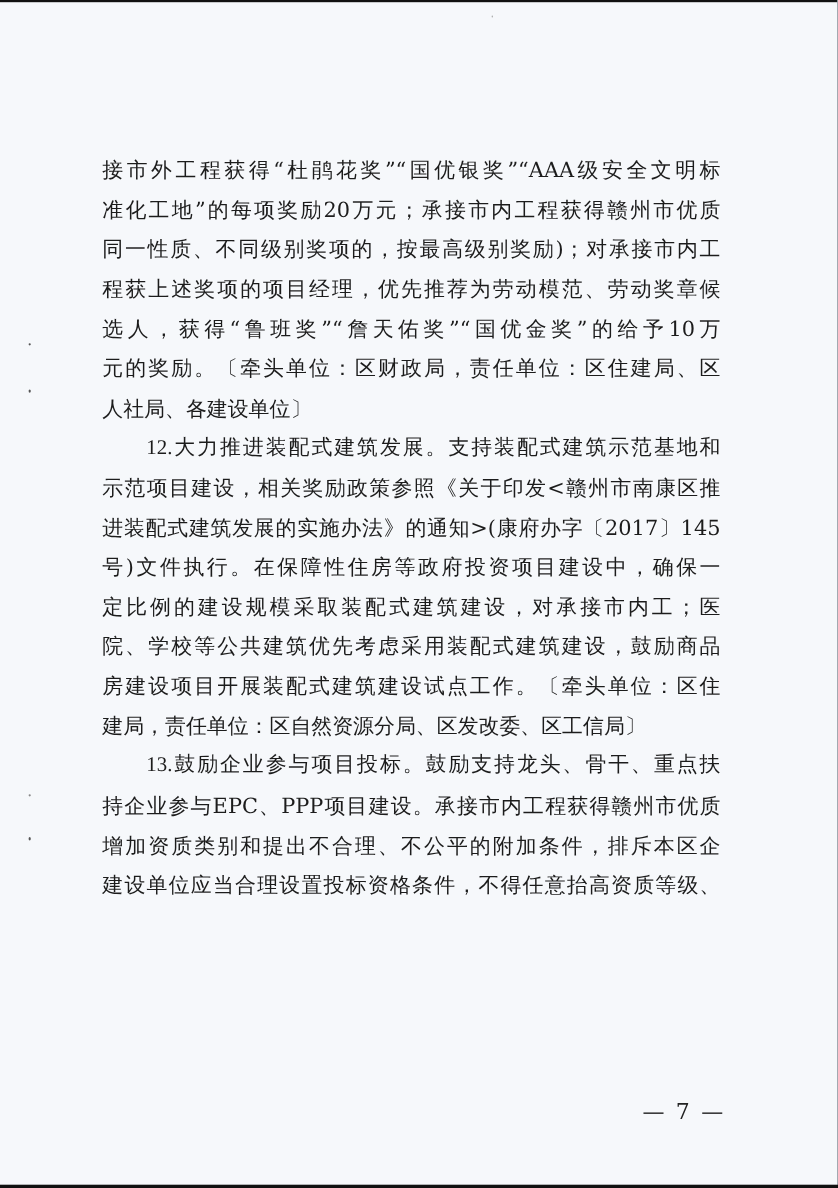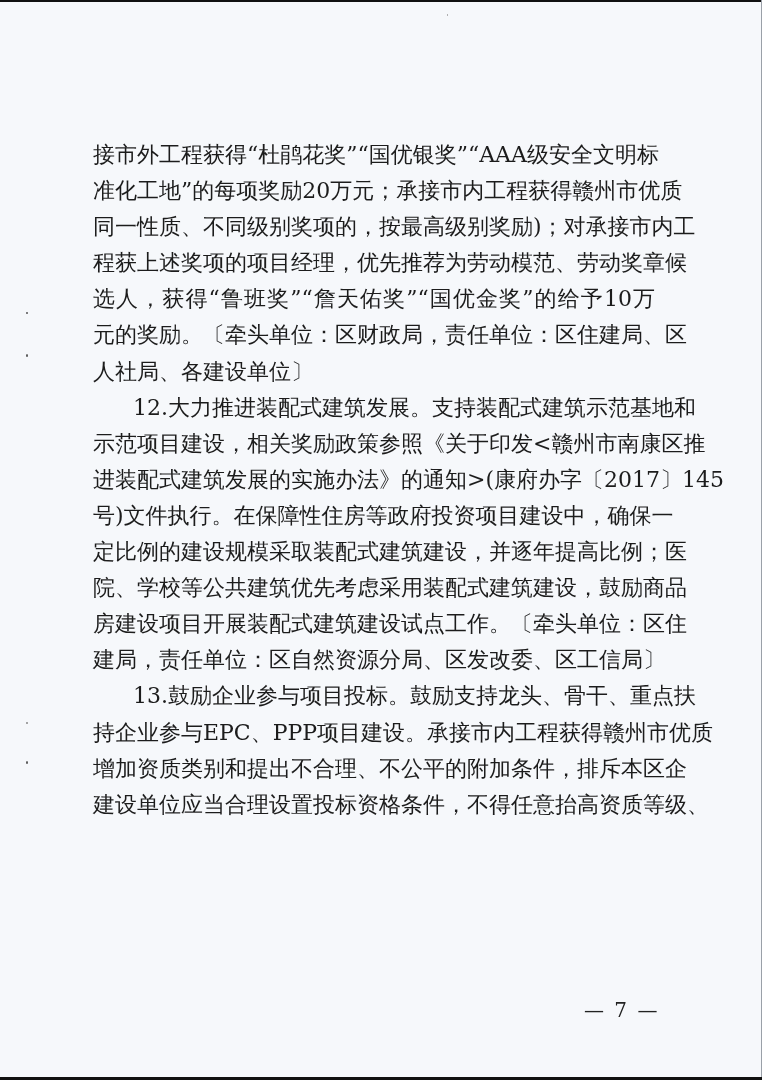--- a/index.html
+++ b/index.html
@@ -42,31 +42,32 @@
   }
   .body-text {
     position: absolute;
     left: 93px;
     top: 137px;
     width: 562px;
   }
   .line {
     height: 36.1px;
     line-height: 36.1px;
-    font-size: 22px;
+    font-size: 19px;
     white-space: nowrap;
     text-align: justify;
     text-align-last: justify;
     letter-spacing: 0px;
   }
   .line.last {
     text-align-last: left;
   }
   .line.indent {
     padding-left: 40px;
+    font-family: Liberation Serif, serif;
   }
   .page-number {
     position: absolute;
     left: 584px;
     top: 998px;
     font-size: 20px;
     font-family: "DejaVu Serif", "Liberation Serif", serif;
     color: #222;
     letter-spacing: 2px;
   }
@@ -96,21 +97,21 @@
     <div class="line" id="l1">准化工地”的每项奖励20万元；承接市内工程获得赣州市优质</div>
     <div class="line" id="l3">同一性质、不同级别奖项的，按最高级别奖励)；对承接市内工</div>
     <div class="line" id="l4">程获上述奖项的项目经理，优先推荐为劳动模范、劳动奖章候</div>
     <div class="line" id="l5">选人，获得“鲁班奖”“詹天佑奖”“国优金奖”的给予10万</div>
     <div class="line" id="l6">元的奖励。〔牵头单位：区财政局，责任单位：区住建局、区</div>
     <div class="line last" id="l7">人社局、各建设单位〕</div>
     <div class="line indent" id="l8">12.大力推进装配式建筑发展。支持装配式建筑示范基地和</div>
     <div class="line" id="l9">示范项目建设，相关奖励政策参照《关于印发&lt;赣州市南康区推</div>
     <div class="line" id="l10">进装配式建筑发展的实施办法》的通知&gt;(康府办字〔2017〕145</div>
     <div class="line" id="l11">号)文件执行。在保障性住房等政府投资项目建设中，确保一</div>
-    <div class="line" id="l12">定比例的建设规模采取装配式建筑建设，并逐年提高比例；医</div>
+    <div class="line" id="l12">定比例的建设规模采取装配式建筑建设，对承接市内工；医</div>
     <div class="line" id="l13">院、学校等公共建筑优先考虑采用装配式建筑建设，鼓励商品</div>
     <div class="line" id="l14">房建设项目开展装配式建筑建设试点工作。〔牵头单位：区住</div>
     <div class="line last" id="l15">建局，责任单位：区自然资源分局、区发改委、区工信局〕</div>
     <div class="line indent" id="l16">13.鼓励企业参与项目投标。鼓励支持龙头、骨干、重点扶</div>
     <div class="line" id="l17">持企业参与EPC、PPP项目建设。承接市内工程获得赣州市优质</div>
     <div class="line" id="l21">增加资质类别和提出不合理、不公平的附加条件，排斥本区企</div>
     <div class="line" id="l20">建设单位应当合理设置投标资格条件，不得任意抬高资质等级、</div>
   </div>
 
   <div class="page-number">— 7 —</div>

